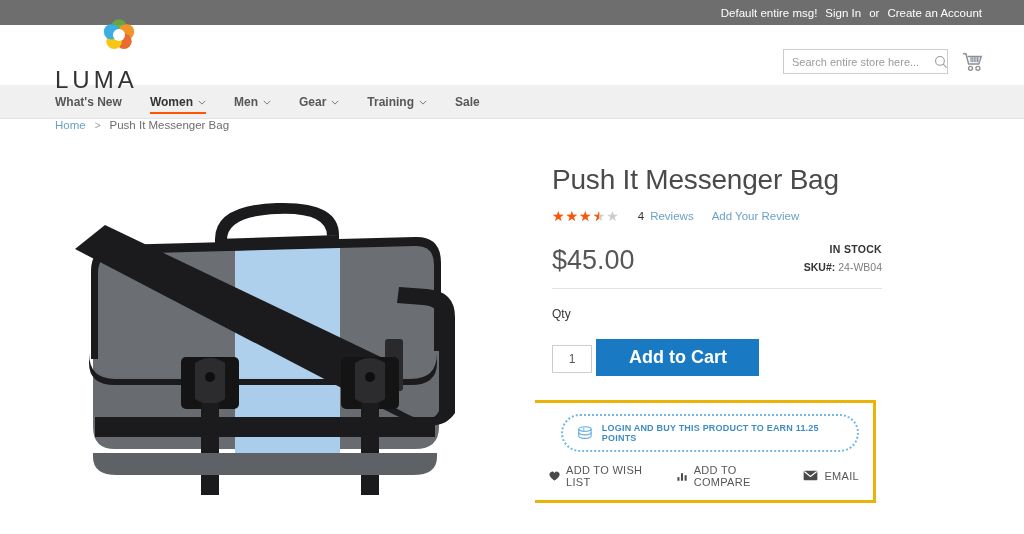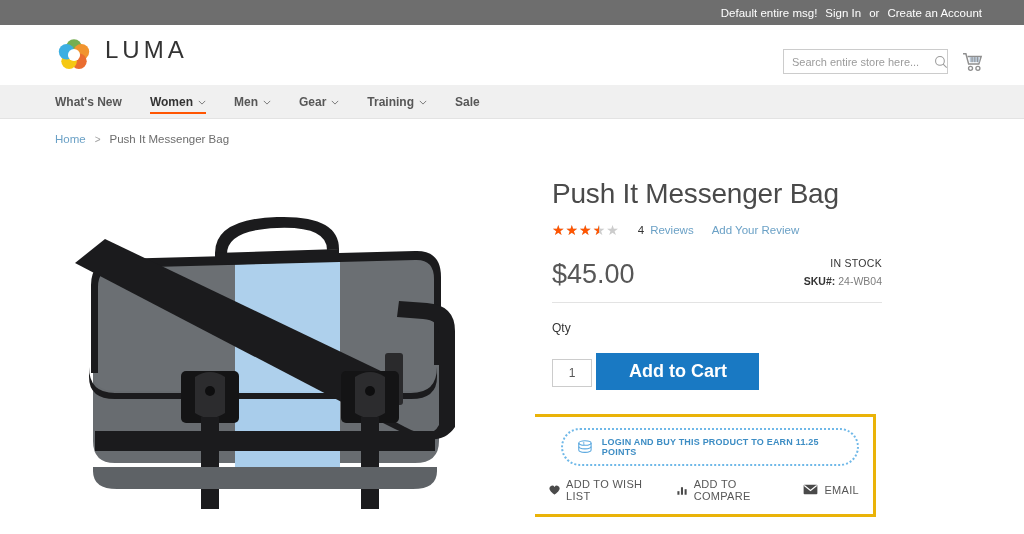--- a/index.html
+++ b/index.html
@@ -20,21 +20,21 @@
   .top-panel span, .top-panel a {
     color: #ffffff; font-size: 11.5px; text-decoration: none; white-space: nowrap;
   }
 
   
   .header {
     height: 60px; background: #ffffff;
     display: flex; align-items: center; padding: 0 40px;
     position: relative;
   }
-  .logo-wrap { display:flex; align-items:flex-start; gap: 12px; margin-left: 15px; }
+  .logo-wrap { display:flex; align-items:flex-end; gap: 12px; margin-left: 15px; flex-direction: column; }
   .logo-mark { width: 38px; height: 38px; display:block; }
   .logo-text {
     font-size: 24px; letter-spacing: 4px; color: #333333; font-weight: 400;
   }
   .header-right {
     position: absolute; right: 40px; top: 24px;
     display: flex; align-items: center; gap: 14px;
   }
   .search-box {
     width: 165px; height: 25px; border: 1px solid #cccccc; background:#fff;
@@ -62,21 +62,21 @@
   .nav-item.active { color: #333; }
   .nav-item.active::after {
     content:""; position:absolute; left: 14px; right: 14px; bottom: 4px;
     height: 2.5px; background: #ff5501;
   }
   .nav-item:first-child.active::after { left: 0; }
   .chev { width: 8px; height: 5px; display:block; margin-top:2px; }
 
   
   .breadcrumb {
-    padding: 14px 0 0 55px; font-size: 11.5px; color: #6d6d6d;
+    padding: 0 0 0 55px; font-size: 11.5px; color: #6d6d6d;
     display: flex; align-items: center; gap: 9px;
   }
   .breadcrumb a { color: #6ba1c6; text-decoration: none; }
   .breadcrumb .sep { color: #a0a0a0; font-size: 10px; }
 
   
   .main { display: flex; padding: 12px 40px 0 40px; }
   .col-left { width: 500px; position: relative; height: 380px; }
   .col-right { flex: 1; padding-left: 12px; padding-top: 22px; }
 
@@ -102,21 +102,21 @@
   .rev-group { display:flex; gap:6px; align-items:center; }
 
   .price-row {
     display:flex; align-items: flex-end; justify-content: space-between;
     margin-top: 16px; padding-bottom: 12px;
     border-bottom: 1px solid #e3e3e3; width: 330px;
   }
   .price { font-size: 27px; color: #575757; font-weight: 400; }
   .stock-block { text-align: right; padding-bottom: 3px; }
   .in-stock {
-    font-size: 10.5px; color: #333; font-weight: normal; letter-spacing: .3px; padding-left: 38px;
+    font-size: 10.5px; color: #333; font-weight: bold; letter-spacing: .3px; padding-left: 38px;
   }
   .sku { font-size: 10.5px; color: #7d7d7d; margin-top: 4px; }
   .sku b { color: #333; font-weight: bold; }
 
   .qty-label { font-size: 12px; color: #333; margin-top: 18px; }
   .qty-input {
     width: 40px; height: 28px; border: 1px solid #cccccc; margin-top: 7px;
     text-align: center; font-size: 12px; color: #575757; outline: none;
     font-family: "Liberation Sans", sans-serif; background:#fff;
   }

